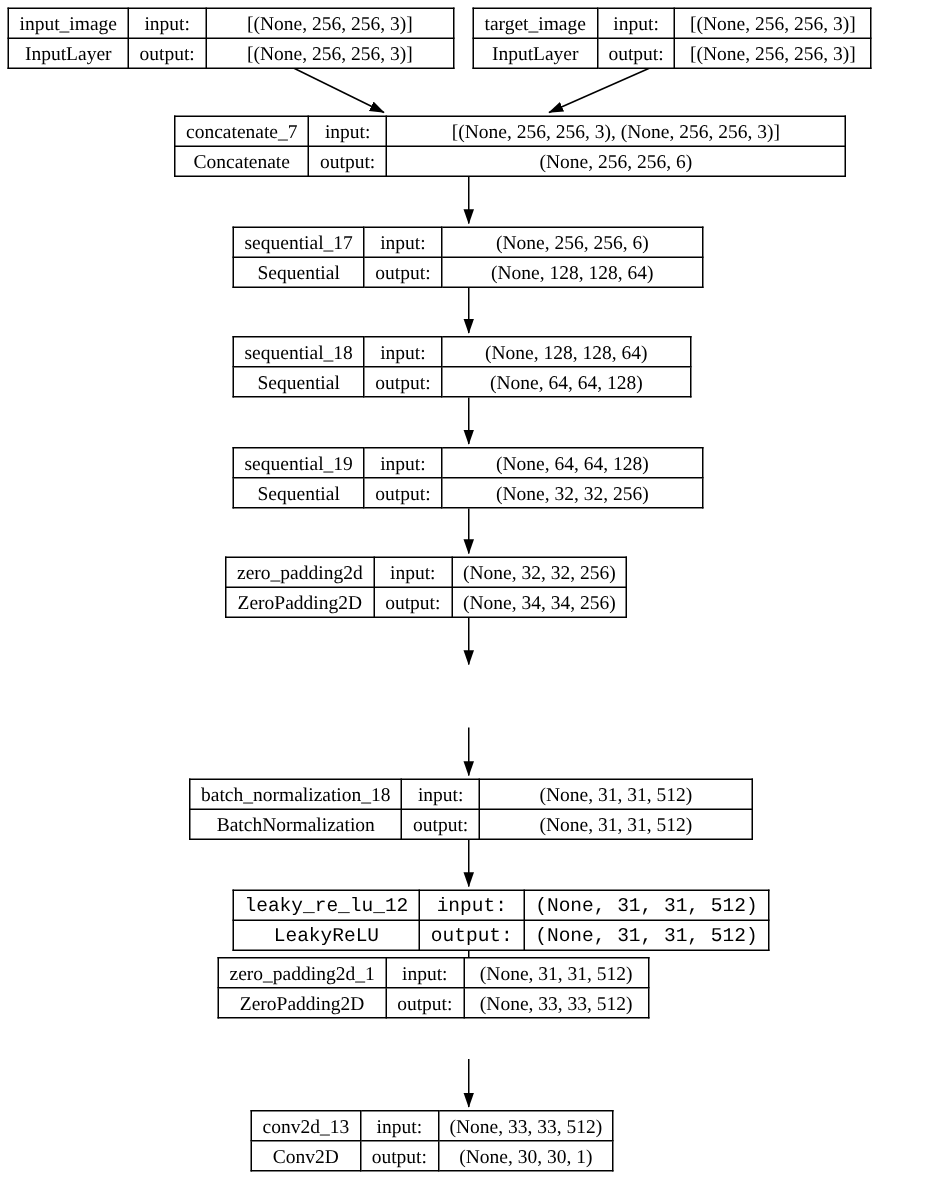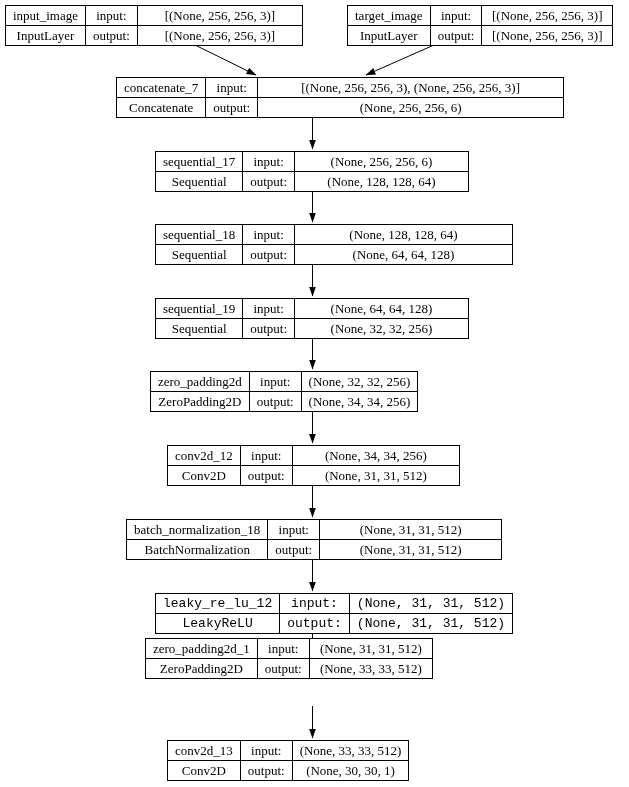--- a/index.html
+++ b/index.html
@@ -79,21 +79,21 @@
       <td class="c-shape">[(None, 256, 256, 3)]</td>
     </tr>
     <tr>
       <td class="c-name">InputLayer</td>
       <td class="c-io">output:</td>
       <td class="c-shape">[(None, 256, 256, 3)]</td>
     </tr>
   </tbody>
     </table>
 
-  <table class="node" style="left:315px;top:5px;width:266px;margin-left:32px;">
+  <table class="node" style="left:315px;top:5px;width:266px;">
     <tbody>
         <tr>
       <td class="c-name">target_image</td>
       <td class="c-io">input:</td>
       <td class="c-shape">[(None, 256, 256, 3)]</td>
     </tr>
     <tr>
       <td class="c-name">InputLayer</td>
       <td class="c-io">output:</td>
       <td class="c-shape">[(None, 256, 256, 3)]</td>
@@ -124,21 +124,21 @@
       <td class="c-shape">(None, 256, 256, 6)</td>
     </tr>
     <tr>
       <td class="c-name">Sequential</td>
       <td class="c-io">output:</td>
       <td class="c-shape">(None, 128, 128, 64)</td>
     </tr>
   </tbody>
     </table>
 
-  <table class="node" style="left:155px;top:224px;width:358px;">
+  <table class="node" style="left:155px;top:224px;width:306px;">
     <tbody>
         <tr>
       <td class="c-name">sequential_18</td>
       <td class="c-io">input:</td>
       <td class="c-shape">(None, 128, 128, 64)</td>
     </tr>
     <tr>
       <td class="c-name">Sequential</td>
       <td class="c-io">output:</td>
       <td class="c-shape">(None, 64, 64, 128)</td>
@@ -169,88 +169,74 @@
       <td class="c-shape">(None, 32, 32, 256)</td>
     </tr>
     <tr>
       <td class="c-name">ZeroPadding2D</td>
       <td class="c-io">output:</td>
       <td class="c-shape">(None, 34, 34, 256)</td>
     </tr>
   </tbody>
     </table>
 
-  <table class="node" style="left:167px;top:445px;width:293px;">
-    <tbody>
-        <tr>
-      <td class="c-name">conv2d_12</td>
-      <td class="c-io">input:</td>
-      <td class="c-shape">(None, 34, 34, 256)</td>
+
+  <table class="node" style="left:126px;top:519px;width:376px;">
+    <tbody>
+        <tr>
+      <td class="c-name">batch_normalization_18</td>
+      <td class="c-io">input:</td>
+      <td class="c-shape">(None, 31, 31, 512)</td>
+    </tr>
+    <tr>
+      <td class="c-name">BatchNormalization</td>
+      <td class="c-io">output:</td>
+      <td class="c-shape">(None, 31, 31, 512)</td>
+    </tr>
+  </tbody>
+    </table>
+
+  <table class="node" style="left:155px;top:593px;width:314px;font-family:Liberation Mono, monospace;">
+    <tbody>
+        <tr>
+      <td class="c-name">leaky_re_lu_12</td>
+      <td class="c-io">input:</td>
+      <td class="c-shape">(None, 31, 31, 512)</td>
+    </tr>
+    <tr>
+      <td class="c-name">LeakyReLU</td>
+      <td class="c-io">output:</td>
+      <td class="c-shape">(None, 31, 31, 512)</td>
+    </tr>
+  </tbody>
+    </table>
+
+  <table class="node" style="left:145px;top:638px;width:288px;">
+    <tbody>
+        <tr>
+      <td class="c-name">zero_padding2d_1</td>
+      <td class="c-io">input:</td>
+      <td class="c-shape">(None, 31, 31, 512)</td>
+    </tr>
+    <tr>
+      <td class="c-name">ZeroPadding2D</td>
+      <td class="c-io">output:</td>
+      <td class="c-shape">(None, 33, 33, 512)</td>
+    </tr>
+  </tbody>
+    </table>
+
+  <table class="node" style="left:167px;top:740px;width:233px;">
+    <tbody>
+        <tr>
+      <td class="c-name">conv2d_13</td>
+      <td class="c-io">input:</td>
+      <td class="c-shape">(None, 33, 33, 512)</td>
     </tr>
     <tr>
       <td class="c-name">Conv2D</td>
       <td class="c-io">output:</td>
-      <td class="c-shape">(None, 31, 31, 512)</td>
-    </tr>
-  </tbody>
-    </table>
-
-  <table class="node" style="left:126px;top:519px;width:376px;">
-    <tbody>
-        <tr>
-      <td class="c-name">batch_normalization_18</td>
-      <td class="c-io">input:</td>
-      <td class="c-shape">(None, 31, 31, 512)</td>
-    </tr>
-    <tr>
-      <td class="c-name">BatchNormalization</td>
-      <td class="c-io">output:</td>
-      <td class="c-shape">(None, 31, 31, 512)</td>
-    </tr>
-  </tbody>
-    </table>
-
-  <table class="node" style="left:155px;top:593px;width:314px;font-family:Liberation Mono, monospace;">
-    <tbody>
-        <tr>
-      <td class="c-name">leaky_re_lu_12</td>
-      <td class="c-io">input:</td>
-      <td class="c-shape">(None, 31, 31, 512)</td>
-    </tr>
-    <tr>
-      <td class="c-name">LeakyReLU</td>
-      <td class="c-io">output:</td>
-      <td class="c-shape">(None, 31, 31, 512)</td>
-    </tr>
-  </tbody>
-    </table>
-
-  <table class="node" style="left:145px;top:638px;width:288px;">
-    <tbody>
-        <tr>
-      <td class="c-name">zero_padding2d_1</td>
-      <td class="c-io">input:</td>
-      <td class="c-shape">(None, 31, 31, 512)</td>
-    </tr>
-    <tr>
-      <td class="c-name">ZeroPadding2D</td>
-      <td class="c-io">output:</td>
-      <td class="c-shape">(None, 33, 33, 512)</td>
-    </tr>
-  </tbody>
-    </table>
-
-  <table class="node" style="left:167px;top:740px;width:233px;">
-    <tbody>
-        <tr>
-      <td class="c-name">conv2d_13</td>
-      <td class="c-io">input:</td>
-      <td class="c-shape">(None, 33, 33, 512)</td>
-    </tr>
-    <tr>
-      <td class="c-name">Conv2D</td>
-      <td class="c-io">output:</td>
       <td class="c-shape">(None, 30, 30, 1)</td>
     </tr>
   </tbody>
     </table>
 
 </div>
 
 </body></html>

